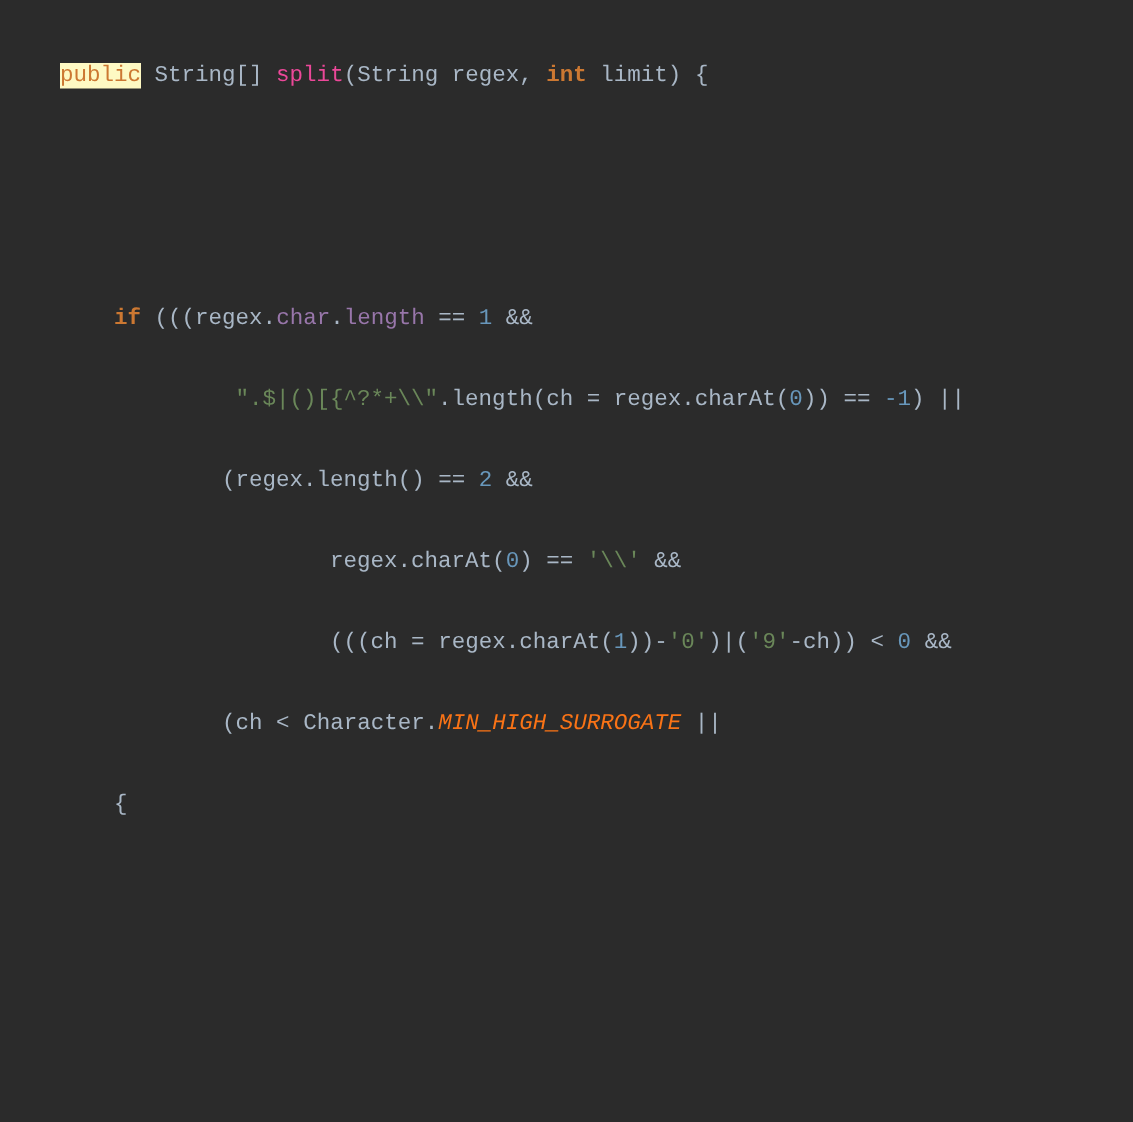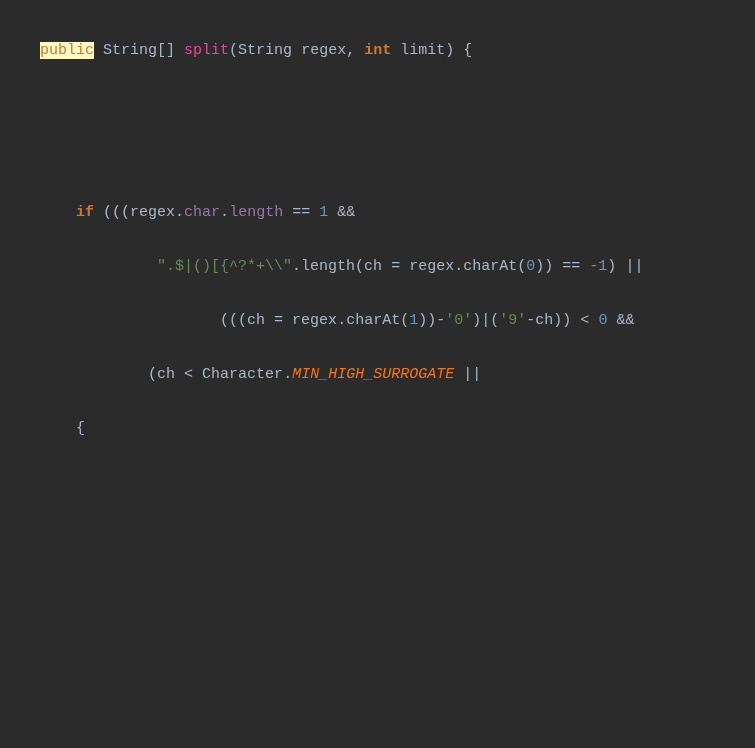--- a/index.html
+++ b/index.html
@@ -45,20 +45,22 @@
   </style>
 </head>
 <body>
 
 <div class="code-area">
 <div class="line"><span class="highlight">public</span> <span>String</span><span>[]</span> <span class="method-name">split</span><span>(</span><span>String</span> <span>regex</span><span>,</span> <span class="keyword">int</span> <span>limit</span><span>)</span> <span>{</span></div>
 <div class="line"></div>
 <div class="line"></div>
 <div class="line">    <span class="keyword">if</span> <span>(((</span><span>regex</span><span>.</span><span class="field">char</span><span>.</span><span class="field">length</span> <span>==</span> <span class="number">1</span> <span>&amp;&amp;</span></div>
 <div class="line">             <span class="string">".$|()[{^?*+\\"</span><span>.</span><span>length</span><span>(</span><span>ch</span> <span>=</span> <span>regex</span><span>.</span><span>charAt</span><span>(</span><span class="number">0</span><span>))</span> <span>==</span> <span class="number">-</span><span class="number">1</span><span>)</span> <span>||</span></div>
+<div class="line">            <span>(</span><span>regex</span><span>.</span><span>length</span><span>()</span> <span>==</span> <span class="number">2</span> <span>&amp;&amp;</span></div>
+<div class="line">                    <span>regex</span><span>.</span><span>charAt</span><span>(</span><span class="number">0</span><span>)</span> <span>==</span> <span class="string">'\\'</span> <span>&amp;&amp;</span></div>
 <div class="line">                    <span>(((</span><span>ch</span> <span>=</span> <span>regex</span><span>.</span><span>charAt</span><span>(</span><span class="number">1</span><span>))</span><span>-</span><span class="string">'0'</span><span>)</span><span>|</span><span>(</span><span class="string">'9'</span><span>-</span><span>ch</span><span>))</span> <span>&lt;</span> <span class="number">0</span> <span>&amp;&amp;</span></div>
 <div class="line">            <span>(</span><span>ch</span> <span>&lt;</span> <span>Character</span><span>.</span><span class="constant">MIN_HIGH_SURROGATE</span> <span>||</span></div>
 <div class="line">    <span>{</span></div>
 
 
 
 
 
 
 

